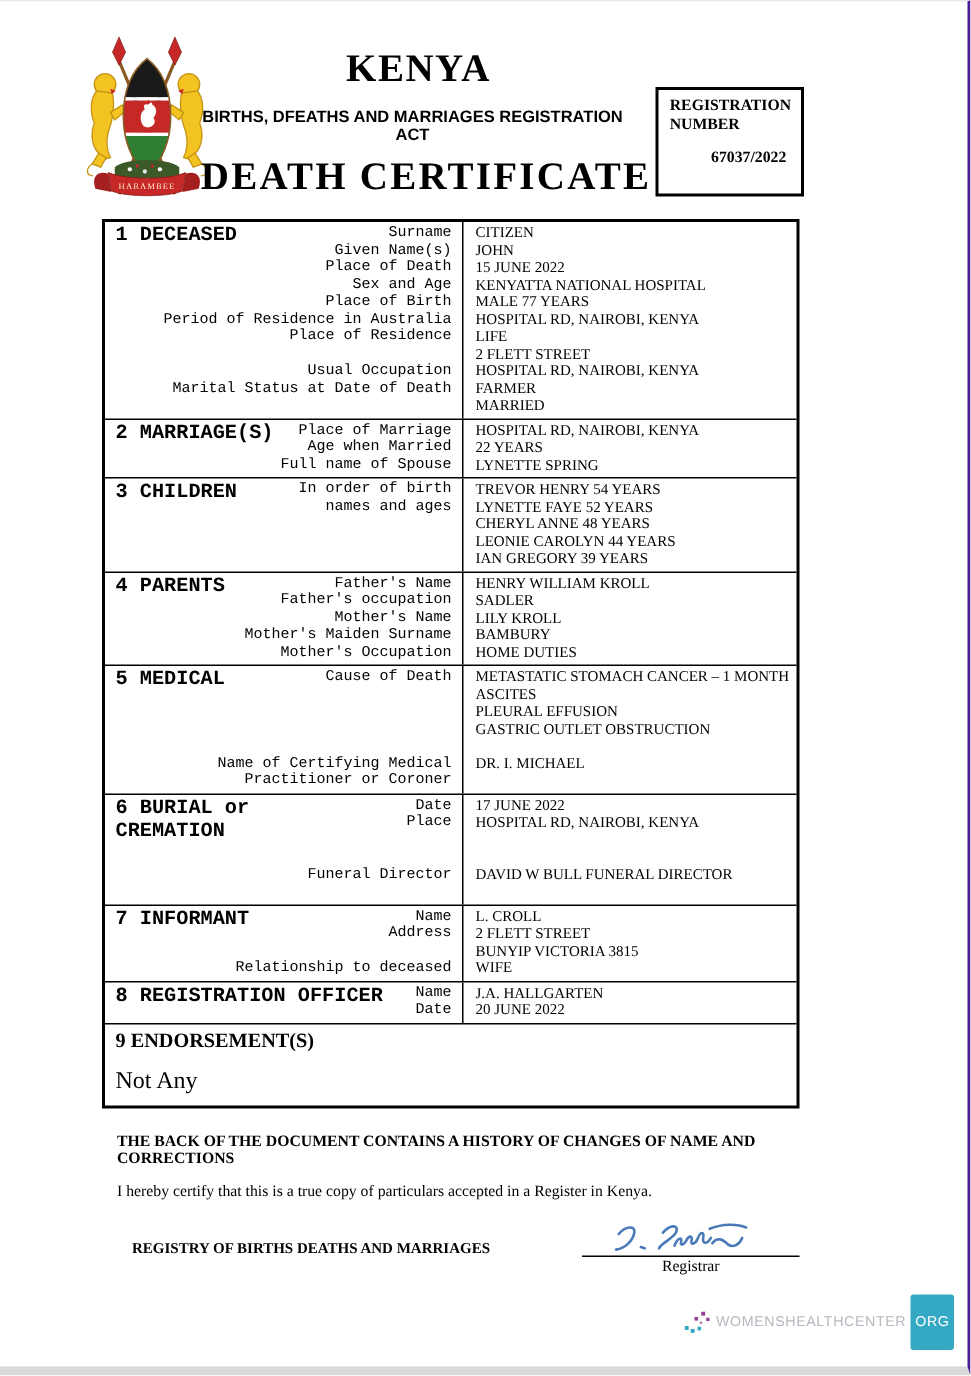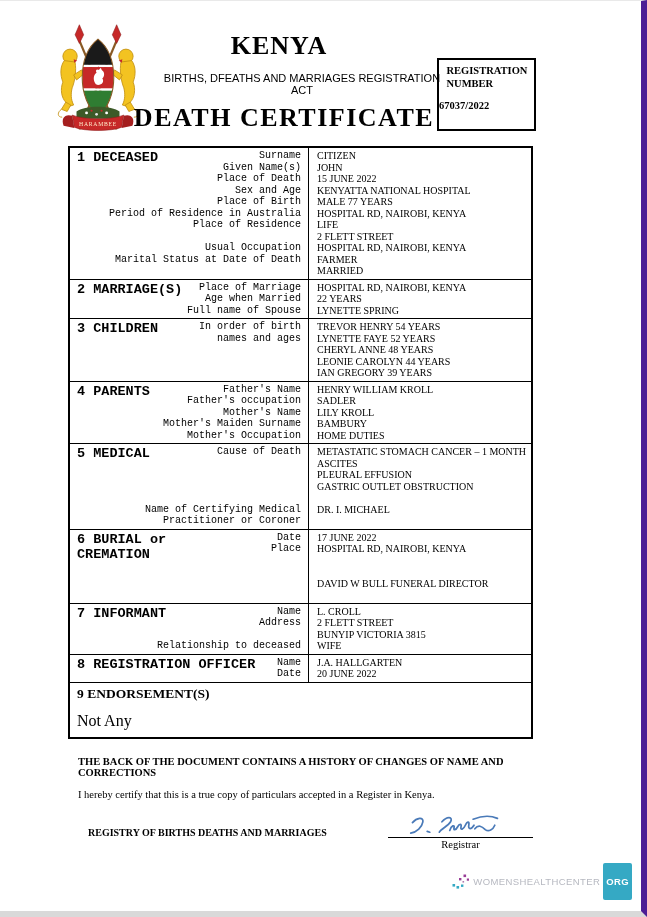--- a/index.html
+++ b/index.html
@@ -3,46 +3,46 @@
 <meta charset="utf-8">
 <style>
   html,body{margin:0;padding:0;background:#fff;}
   .page{
     position:relative;
     width:647px;height:917px;
     background:#fff;
     font-family:"Liberation Serif",serif;
     color:#000;
     border-top:1px solid #e9e9e9;
-    border-right:6px solid #4c1d95;
+    border-right:2px solid #4c1d95;
     border-bottom:6px solid #d9d9d9;
     box-sizing:border-box;
     overflow:hidden;
   }
   
   .emblem{position:absolute;left:55px;top:21px;width:86px;height:113px;}
   .t-kenya{
     position:absolute;left:140px;top:30px;width:278px;
     text-align:center;font-weight:bold;font-size:26px;letter-spacing:1px;
   }
   .t-act{
     position:absolute;left:130px;top:71px;width:290px;
     text-align:center;font-family:"Liberation Sans",sans-serif;
-    font-weight:normal;font-size:11px;margin-left:27px;
+    font-weight:bold;font-size:11px;
   }
   .t-doctitle{
     position:absolute;left:68px;top:102px;width:432px;
     text-align:center;font-weight:bold;font-size:26px;letter-spacing:1.5px;
   }
   .regbox{
     position:absolute;left:437px;top:57px;width:95px;height:64px;
     border:2px solid #000;padding-top:5px;box-sizing:content-box;
   }
   .regbox .rb-label{font-weight:bold;font-size:10.5px;line-height:12.5px;width:80px;margin:0 auto;}
-  .regbox .rb-number{font-weight:bold;font-size:10.5px;margin-top:10px;}
+  .regbox .rb-number{font-weight:bold;font-size:10.5px;margin-top:10px;padding-left:35px;}
   
   .content{position:absolute;left:68px;top:145px;width:465px;}
   .cert-table{width:465px;border:2px solid #000;box-sizing:border-box;}
   .sec{display:flex;border-top:1.5px solid #000;}
   .sec:first-child{border-top:none;}
   .col-l{width:238px;position:relative;padding:2px 0;box-sizing:border-box;font-family:Liberation Mono, monospace;}
   .col-r{flex:1;border-left:1px solid #000;padding:2px 0 2px 8px;box-sizing:border-box;}
   .ln{font-size:10px;line-height:11.5px;height:11.5px;white-space:nowrap;overflow:visible;}
   .lbl{text-align:right;padding-right:7px;}
   .sec-title{
@@ -62,21 +62,21 @@
   .sig-line{border-top:1.4px solid #000;margin-top:-3px;}
   .sig-role{font-size:10.5px;margin-top:1px;}
   
   .watermark{
     position:absolute;right:9px;bottom:11px;
     display:flex;align-items:center;gap:3px;
     font-family:"Liberation Sans",sans-serif;
   }
   .wm-text{font-size:9.5px;letter-spacing:0.4px;color:#b6b8c0;}
   .wm-badge{
-    font-size:9.5px;font-weight:bold;color:#fff;background:#35a9c4;
+    font-size:9.5px;font-weight:normal;color:#fff;background:#35a9c4;
     padding:13px 3px;border-radius:2px;letter-spacing:0.4px;
   }
 </style>
 </head>
 <body>
 
 <div class="page">
 
   <svg class="emblem" viewBox="0 0 120 150">
 
@@ -246,20 +246,21 @@
           </div>
         </div>
         <div class="sec">
           <div class="col-l">
             <div class="sec-title">6 BURIAL or
 CREMATION</div>
             <div class="ln lbl">Date</div>
             <div class="ln lbl">Place</div>
             <div class="ln lbl">&nbsp;</div>
             <div class="ln lbl">&nbsp;</div>
+            <div class="ln lbl">Funeral Director</div>
             <div class="ln lbl">&nbsp;</div>
           </div>
           <div class="col-r">
             <div class="ln val">17 JUNE 2022</div>
             <div class="ln val">HOSPITAL RD, NAIROBI, KENYA</div>
             <div class="ln val">&nbsp;</div>
             <div class="ln val">&nbsp;</div>
             <div class="ln val">DAVID W BULL FUNERAL DIRECTOR</div>
             <div class="ln val">&nbsp;</div>
           </div>

